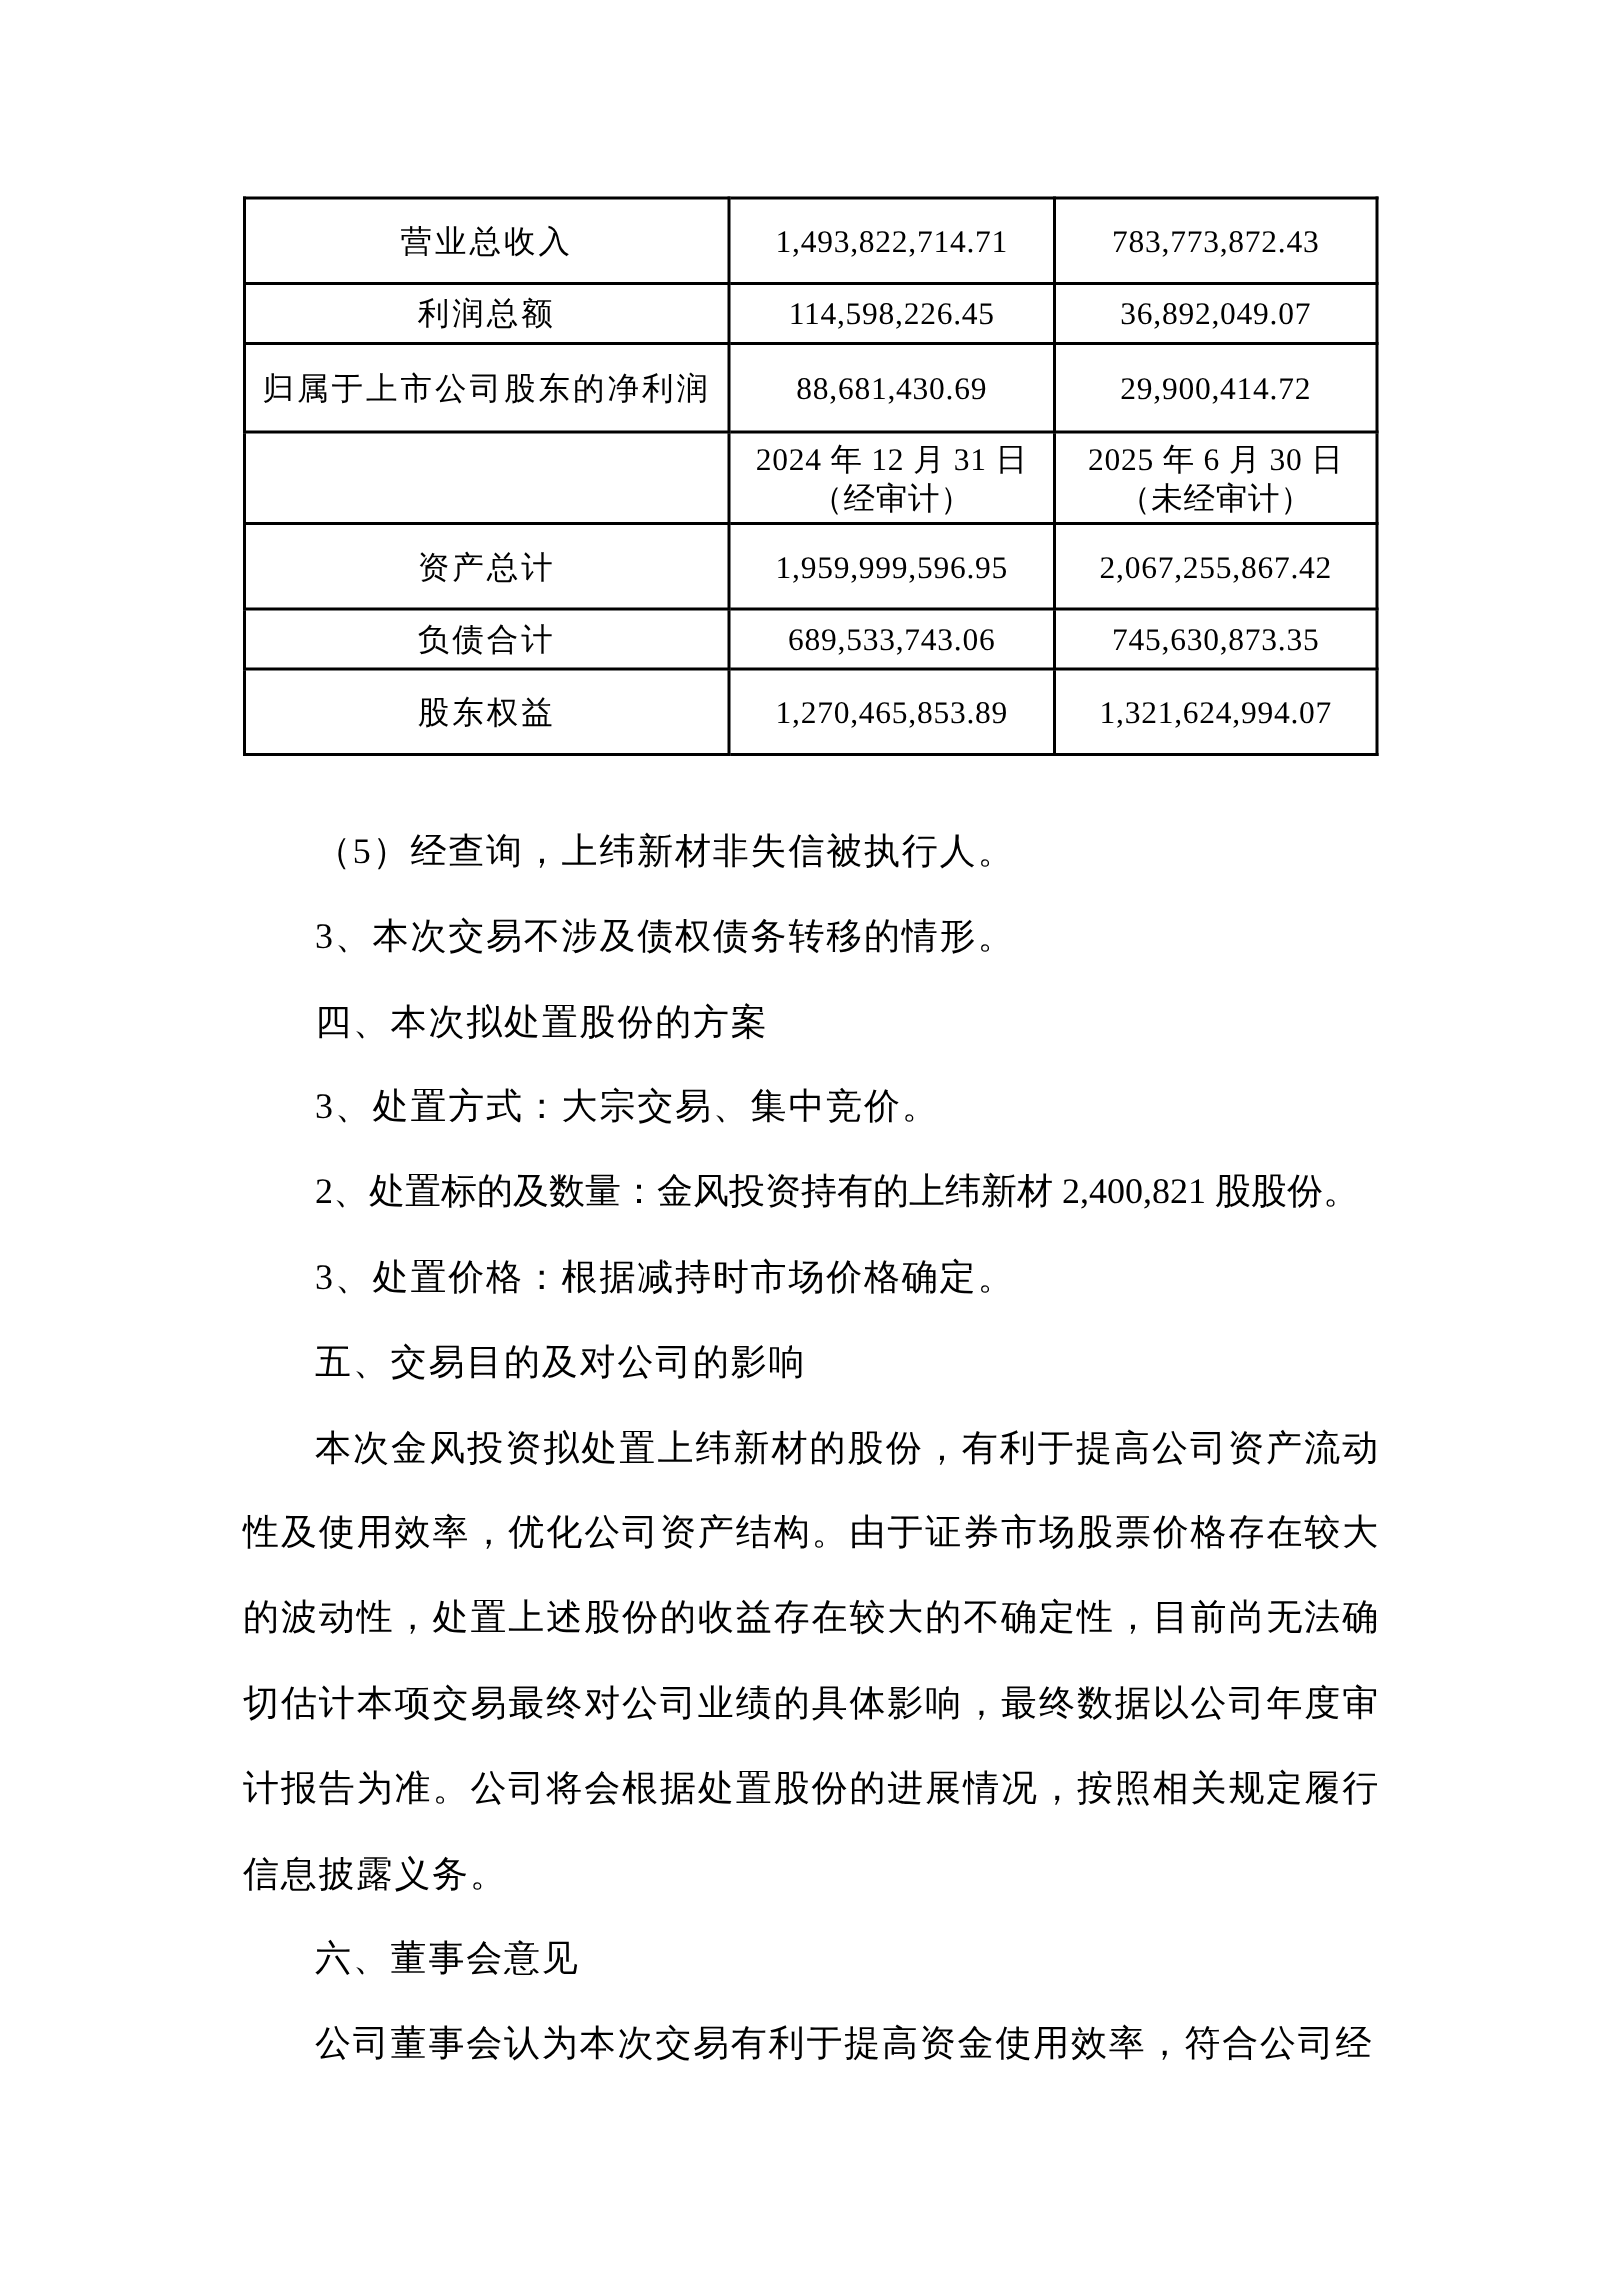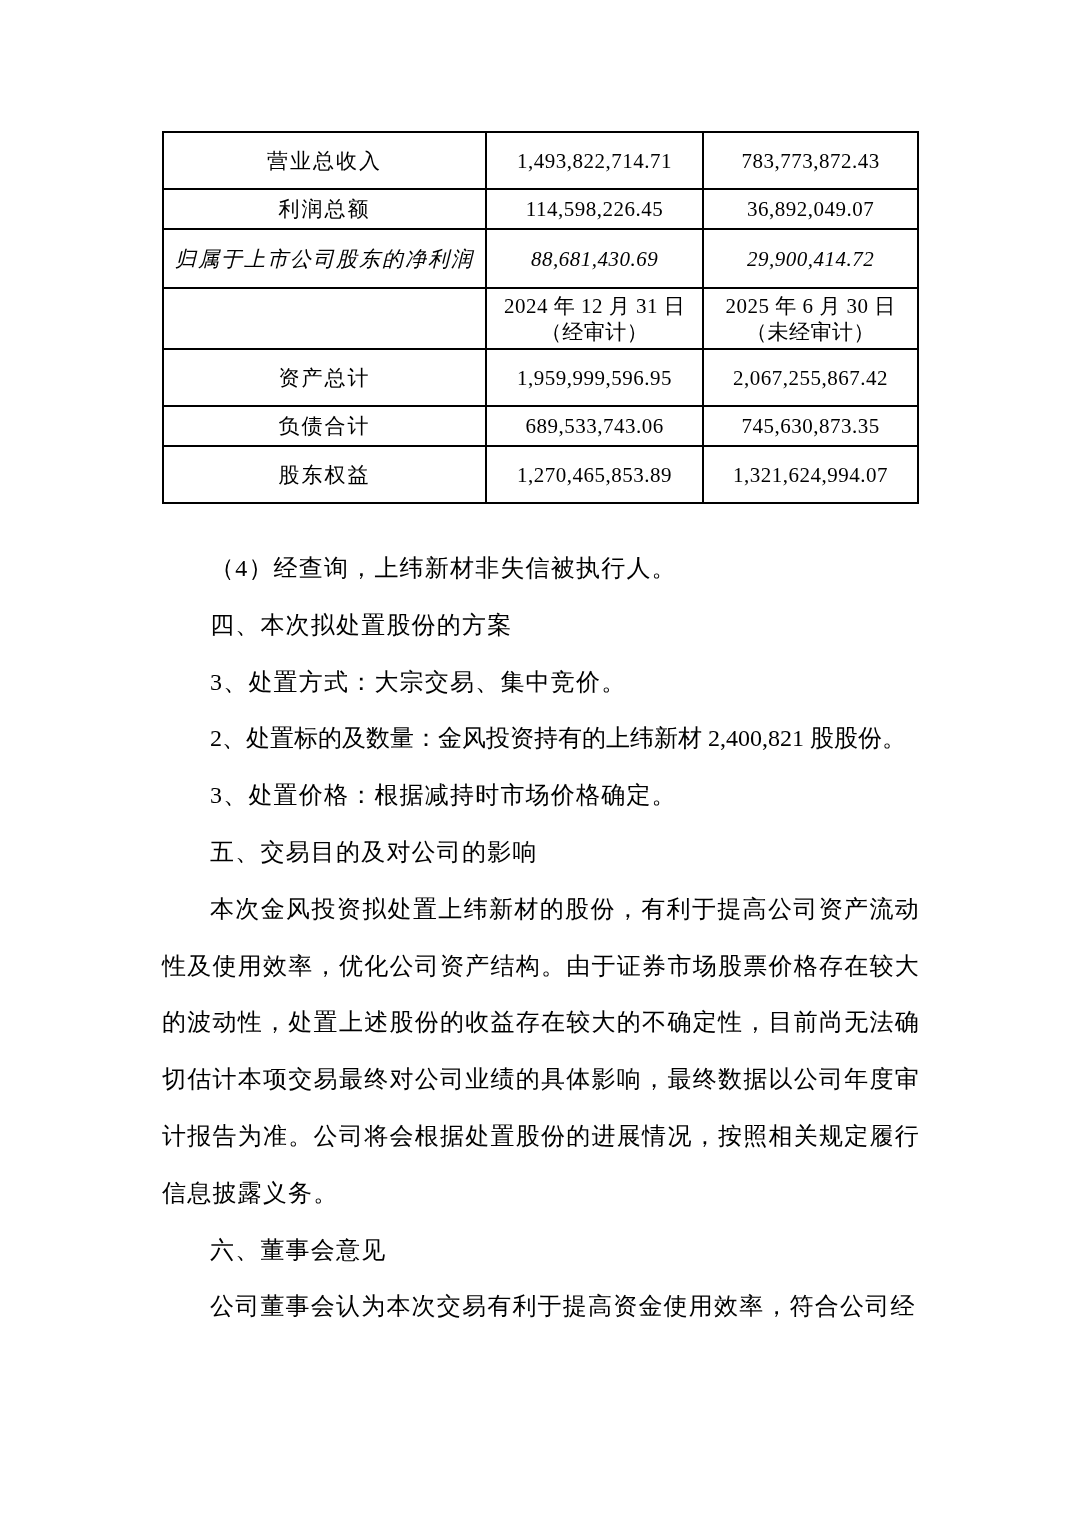--- a/index.html
+++ b/index.html
@@ -28,21 +28,21 @@
     text-align: center;
     vertical-align: middle;
     font-size: 21px;
     line-height: 26px;
     padding: 2px 4px;
   }
   table.fin-table td.lbl { letter-spacing: 2px; }
   table.fin-table td.num { letter-spacing: 0.5px; }
   tr.r-std  { height: 57px; border-radius: 23px; }
   tr.r-mid  { height: 40px; }
-  tr.r-tall { height: 59px; font-style: italic; }
+  tr.r-tall { height: 59px; }
   tr.r-date { height: 61px; }
   
   .content {
     position: absolute;
     left: 162px;
     top: 540px;
     width: 758px;
     font-size: 24px;
     line-height: 56.8px;
     letter-spacing: 1.2px;
@@ -107,21 +107,22 @@
       </tr>
       <tr class="r-std">
         <td class="lbl">股东权益</td>
         <td class="num">1,270,465,853.89</td>
         <td class="num">1,321,624,994.07</td>
       </tr>
     </tbody>
   </table>
 
   <div class="content">
-    <p class="indent">（4）经查询，上纬新材非失信被执行人。</p>
+    <p class="indent">（5）经查询，上纬新材非失信被执行人。</p>
+    <p class="indent">3、本次交易不涉及债权债务转移的情形。</p>
     <p class="heading">四、本次拟处置股份的方案</p>
     <p class="indent">3、处置方式：大宗交易、集中竞价。</p>
     <p class="indent-tight">2、处置标的及数量：金风投资持有的上纬新材 2,400,821 股股份。</p>
     <p class="indent">3、处置价格：根据减持时市场价格确定。</p>
     <p class="heading">五、交易目的及对公司的影响</p>
     <p class="body-justify">本次金风投资拟处置上纬新材的股份，有利于提高公司资产流动性及使用效率，优化公司资产结构。由于证券市场股票价格存在较大的波动性，处置上述股份的收益存在较大的不确定性，目前尚无法确切估计本项交易最终对公司业绩的具体影响，最终数据以公司年度审计报告为准。公司将会根据处置股份的进展情况，按照相关规定履行信息披露义务。</p>
     <p class="heading">六、董事会意见</p>
     <p class="indent">公司董事会认为本次交易有利于提高资金使用效率，符合公司经</p>
   </div>
 

